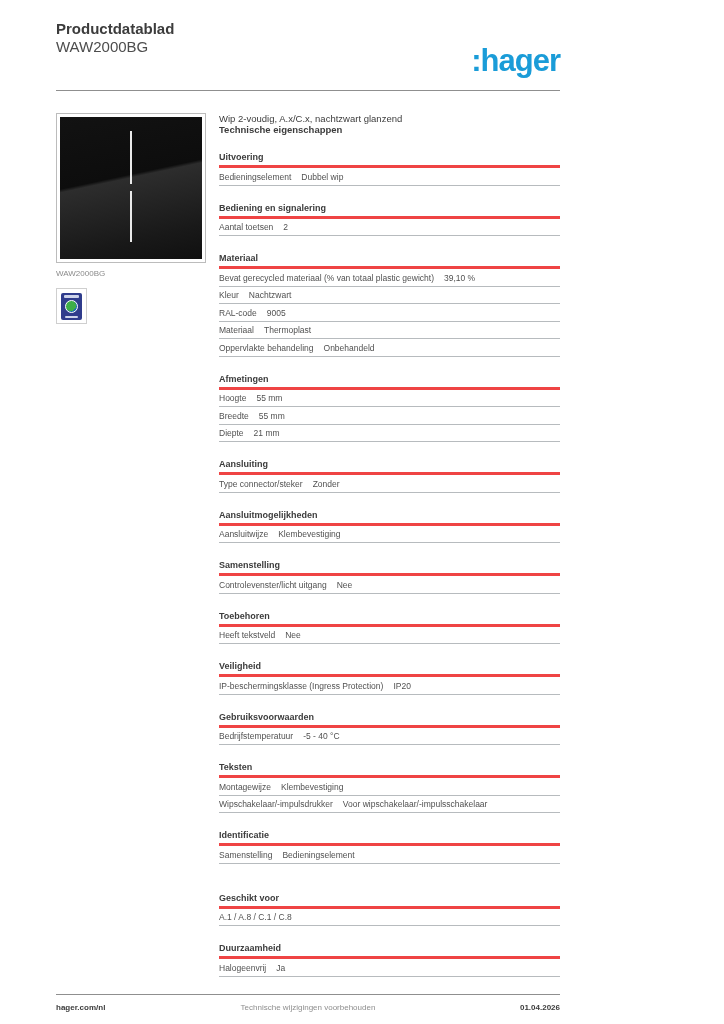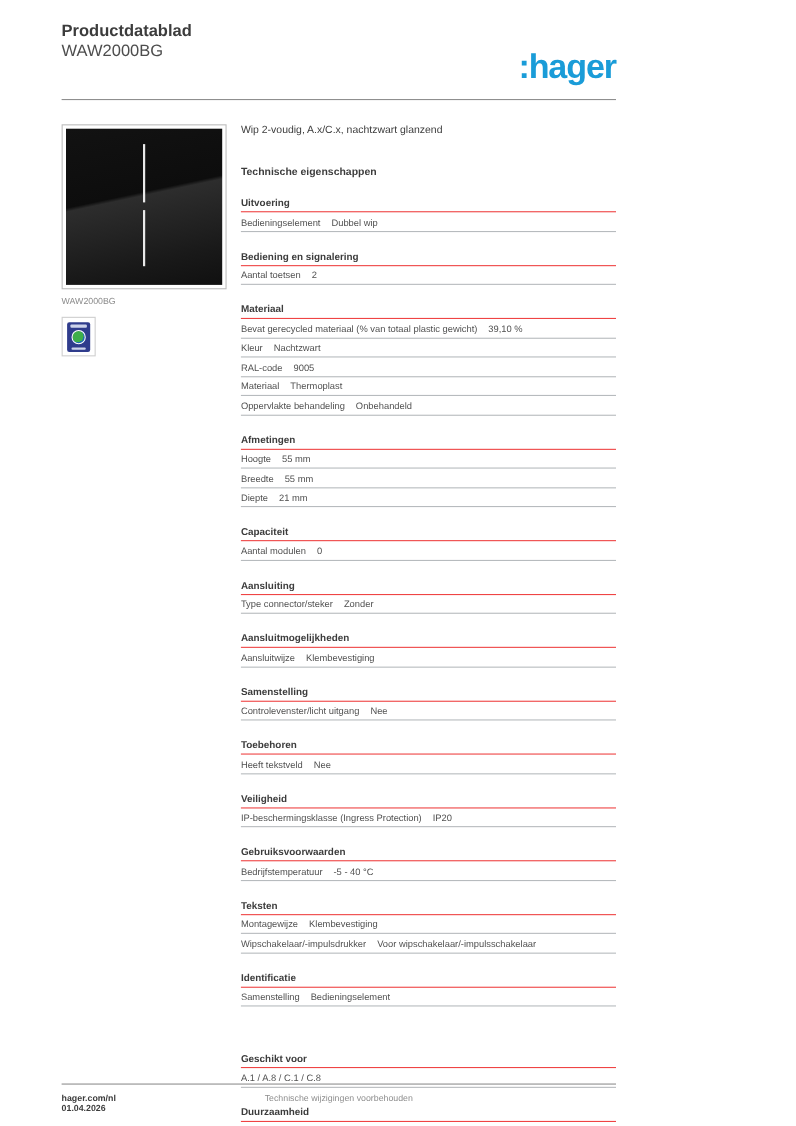--- a/index.html
+++ b/index.html
@@ -67,44 +67,43 @@
     background: #cdd3ea; border-radius: 1px;
   }
   .badge-circle {
     width: 13px; height: 13px; border-radius: 50%;
     background: radial-gradient(circle at 42% 42%, #3fae49 58%, #1f6fae 60%);
     border: 1.5px solid #ffffff;
   }
 
   
   .main-title { font-size: 9.5px; font-weight: normal; color: #3c3c3c; }
-  .sub-title  { font-size: 9.5px; font-weight: bold; color: #3c3c3c; margin-top: 27px; }
+  .sub-title  { font-size: 9.5px; font-weight: bold; color: #3c3c3c; }
   .sections { margin-top: 6px; }
   .section { margin-top: 17px; }
-  .section.extra-gap { margin-top: 42px; }
+  .section.extra-gap { margin-top: 29px; }
   .section-title {
     font-size: 9px; font-weight: bold; color: #3c3c3c;
-    padding-bottom: 3px; border-bottom: 1px solid #ef4444;
+    padding-bottom: 3px; border-bottom: 3px solid #ef4444;
   }
   .spec-row {
     display: flex; justify-content: flex-start; align-items: baseline;
     font-size: 8.5px; color: #515151;
     padding: 3.5px 0 3px 0; border-bottom: 1px solid #b7bbbe;
   }
   .spec-label { text-align: left; }
   .spec-value { text-align: right; white-space: nowrap; padding-left: 10px; }
 
   
   .footer { position: absolute; left: 56px; right: 56px; bottom: 12px; }
   .footer-rule { border-top: 1px solid #8f8f8f; }
   .footer-row {
     position: relative; margin-top: 8px;
     display: flex; justify-content: space-between; align-items: baseline;
     font-size: 8px;
-    flex-direction: column;
   }
   .f-left  { font-weight: bold; color: #3c3c3c; text-decoration: none; }
   .f-center{
     position: absolute; left: 0; right: 0; text-align: center;
     color: #8e8e8e;
   }
   .f-right { font-weight: bold; color: #3c3c3c; }
 </style>
 </head>
 <body>
@@ -187,27 +186,20 @@
             <div class="spec-row">
               <span class="spec-label">Breedte</span>
               <span class="spec-value">55 mm</span>
             </div>
             <div class="spec-row">
               <span class="spec-label">Diepte</span>
               <span class="spec-value">21 mm</span>
             </div>
           </div>
           <div class="section">
-            <div class="section-title">Capaciteit</div>
-            <div class="spec-row">
-              <span class="spec-label">Aantal modulen</span>
-              <span class="spec-value">0</span>
-            </div>
-          </div>
-          <div class="section">
             <div class="section-title">Aansluiting</div>
             <div class="spec-row">
               <span class="spec-label">Type connector/steker</span>
               <span class="spec-value">Zonder</span>
             </div>
           </div>
           <div class="section">
             <div class="section-title">Aansluitmogelijkheden</div>
             <div class="spec-row">
               <span class="spec-label">Aansluitwijze</span>

